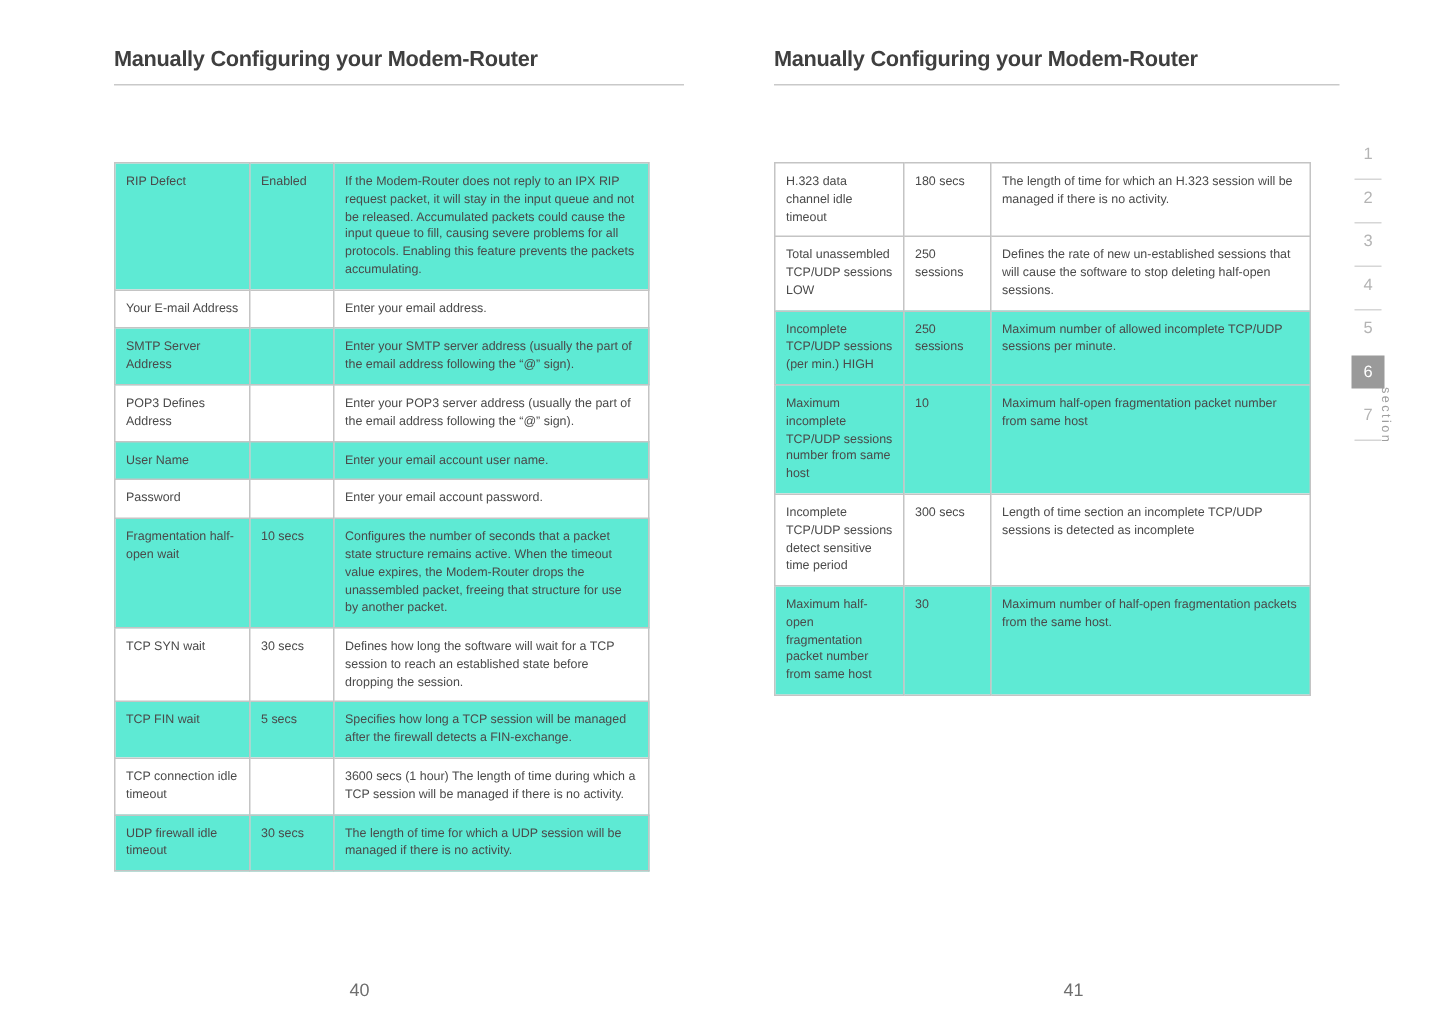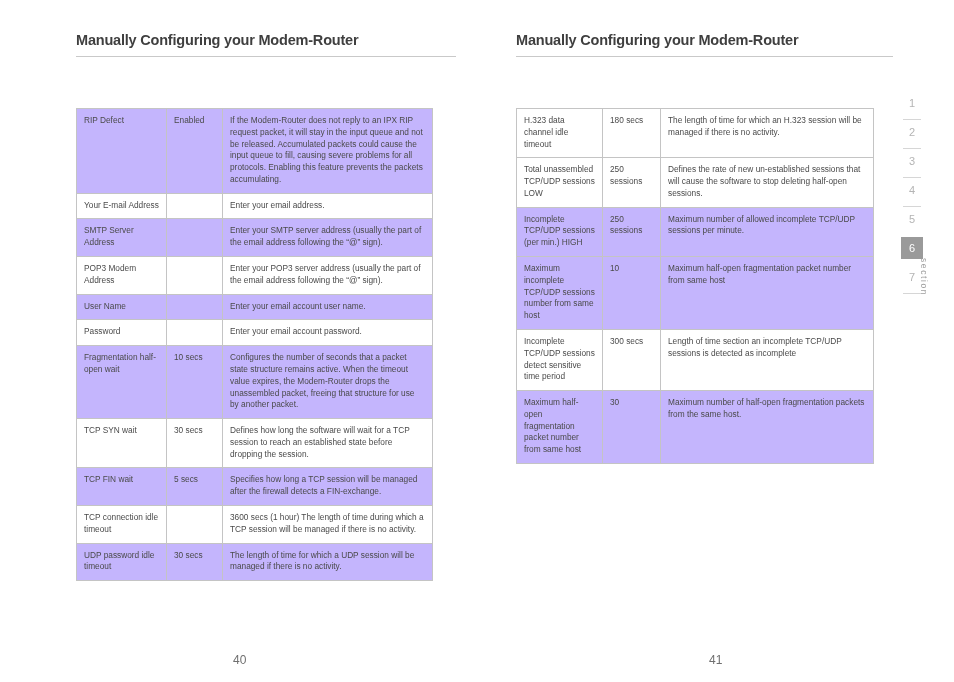--- a/index.html
+++ b/index.html
@@ -57,21 +57,21 @@
     font-size: 8.3px;
     line-height: 1.42;
     color: #4a4a4a;
   }
   table.spec td {
     border: 1px solid #c4c4c4;
     padding: 6px 7px 7px 7px;
     vertical-align: top;
   }
   table.spec tr.alt td {
-    background: #c4b5fd;
+    background: #5eead4;
   }
   table.spec tr.plain td {
     background: #ffffff;
   }
 
   
   .table-left {
     left: 76px;
     top: 108px;
     width: 356px;
@@ -176,21 +176,21 @@
           <td>Your E-mail Address</td>
           <td></td>
           <td>Enter your email address.</td>
         </tr>
         <tr class="alt">
           <td>SMTP Server Address</td>
           <td></td>
           <td>Enter your SMTP server address (usually the part of the email address following the “@” sign).</td>
         </tr>
         <tr class="plain">
-          <td>POP3 Modem Address</td>
+          <td>POP3 Defines Address</td>
           <td></td>
           <td>Enter your POP3 server address (usually the part of the email address following the “@” sign).</td>
         </tr>
         <tr class="alt">
           <td>User Name</td>
           <td></td>
           <td>Enter your email account user name.</td>
         </tr>
         <tr class="plain">
           <td>Password</td>
@@ -211,21 +211,21 @@
           <td>TCP FIN wait</td>
           <td>5 secs</td>
           <td>Specifies how long a TCP session will be managed after the firewall detects a FIN-exchange.</td>
         </tr>
         <tr class="plain">
           <td>TCP connection idle timeout</td>
           <td></td>
           <td>3600 secs (1 hour) The length of time during which a TCP session will be managed if there is no activity.</td>
         </tr>
         <tr class="alt">
-          <td>UDP password idle timeout</td>
+          <td>UDP firewall idle timeout</td>
           <td>30 secs</td>
           <td>The length of time for which a UDP session will be managed if there is no activity.</td>
         </tr>
       </tbody>
   </table>
 
   <div class="page-number">40</div>
 </div>
 
 <div class="page page-right">

